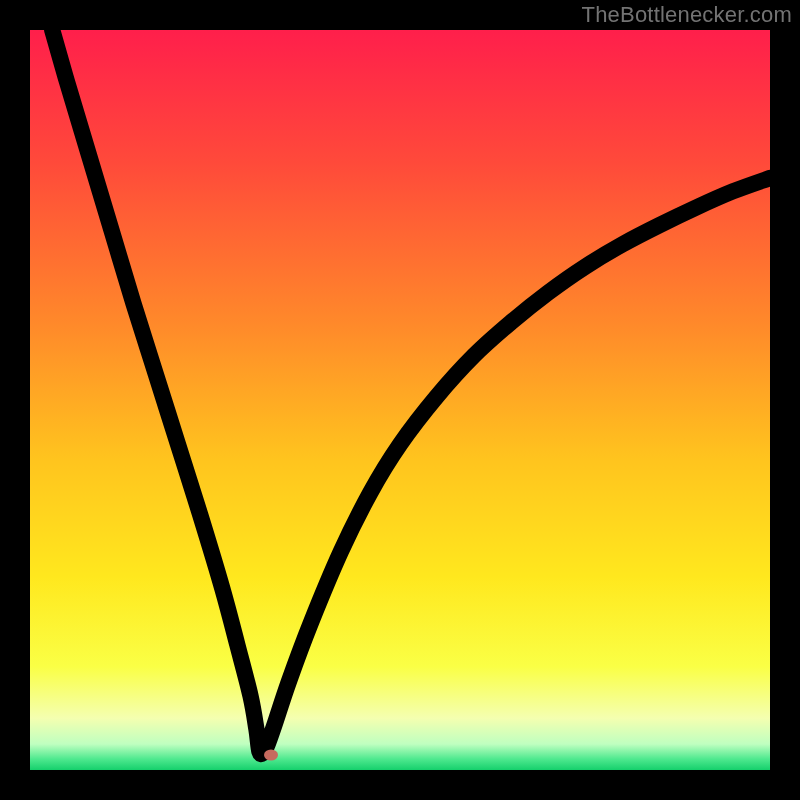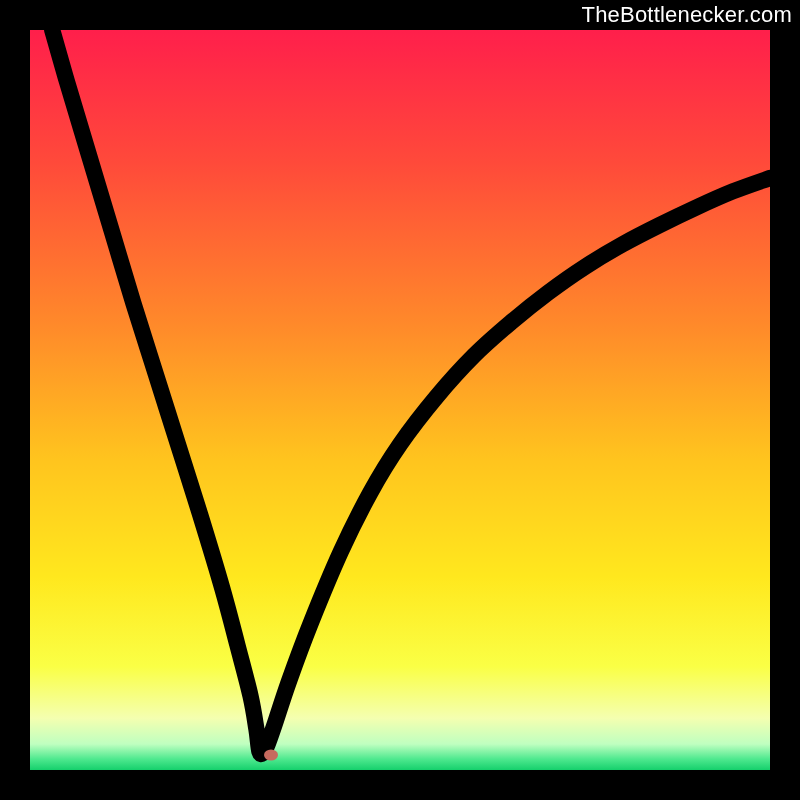--- a/index.html
+++ b/index.html
@@ -14,21 +14,21 @@
   .frame {
     position: relative;
     width: 800px;
     height: 800px;
     background: #000;
   }
   .watermark {
     position: absolute;
     top: 2px;
     right: 8px;
-    color: #ffffff;
+    color: #737373;
     font-size: 22px;
     letter-spacing: 0.2px;
     user-select: none;
   }
   .plot-area {
     position: absolute;
     left: 30px;
     top: 30px;
     width: 740px;
     height: 740px;

